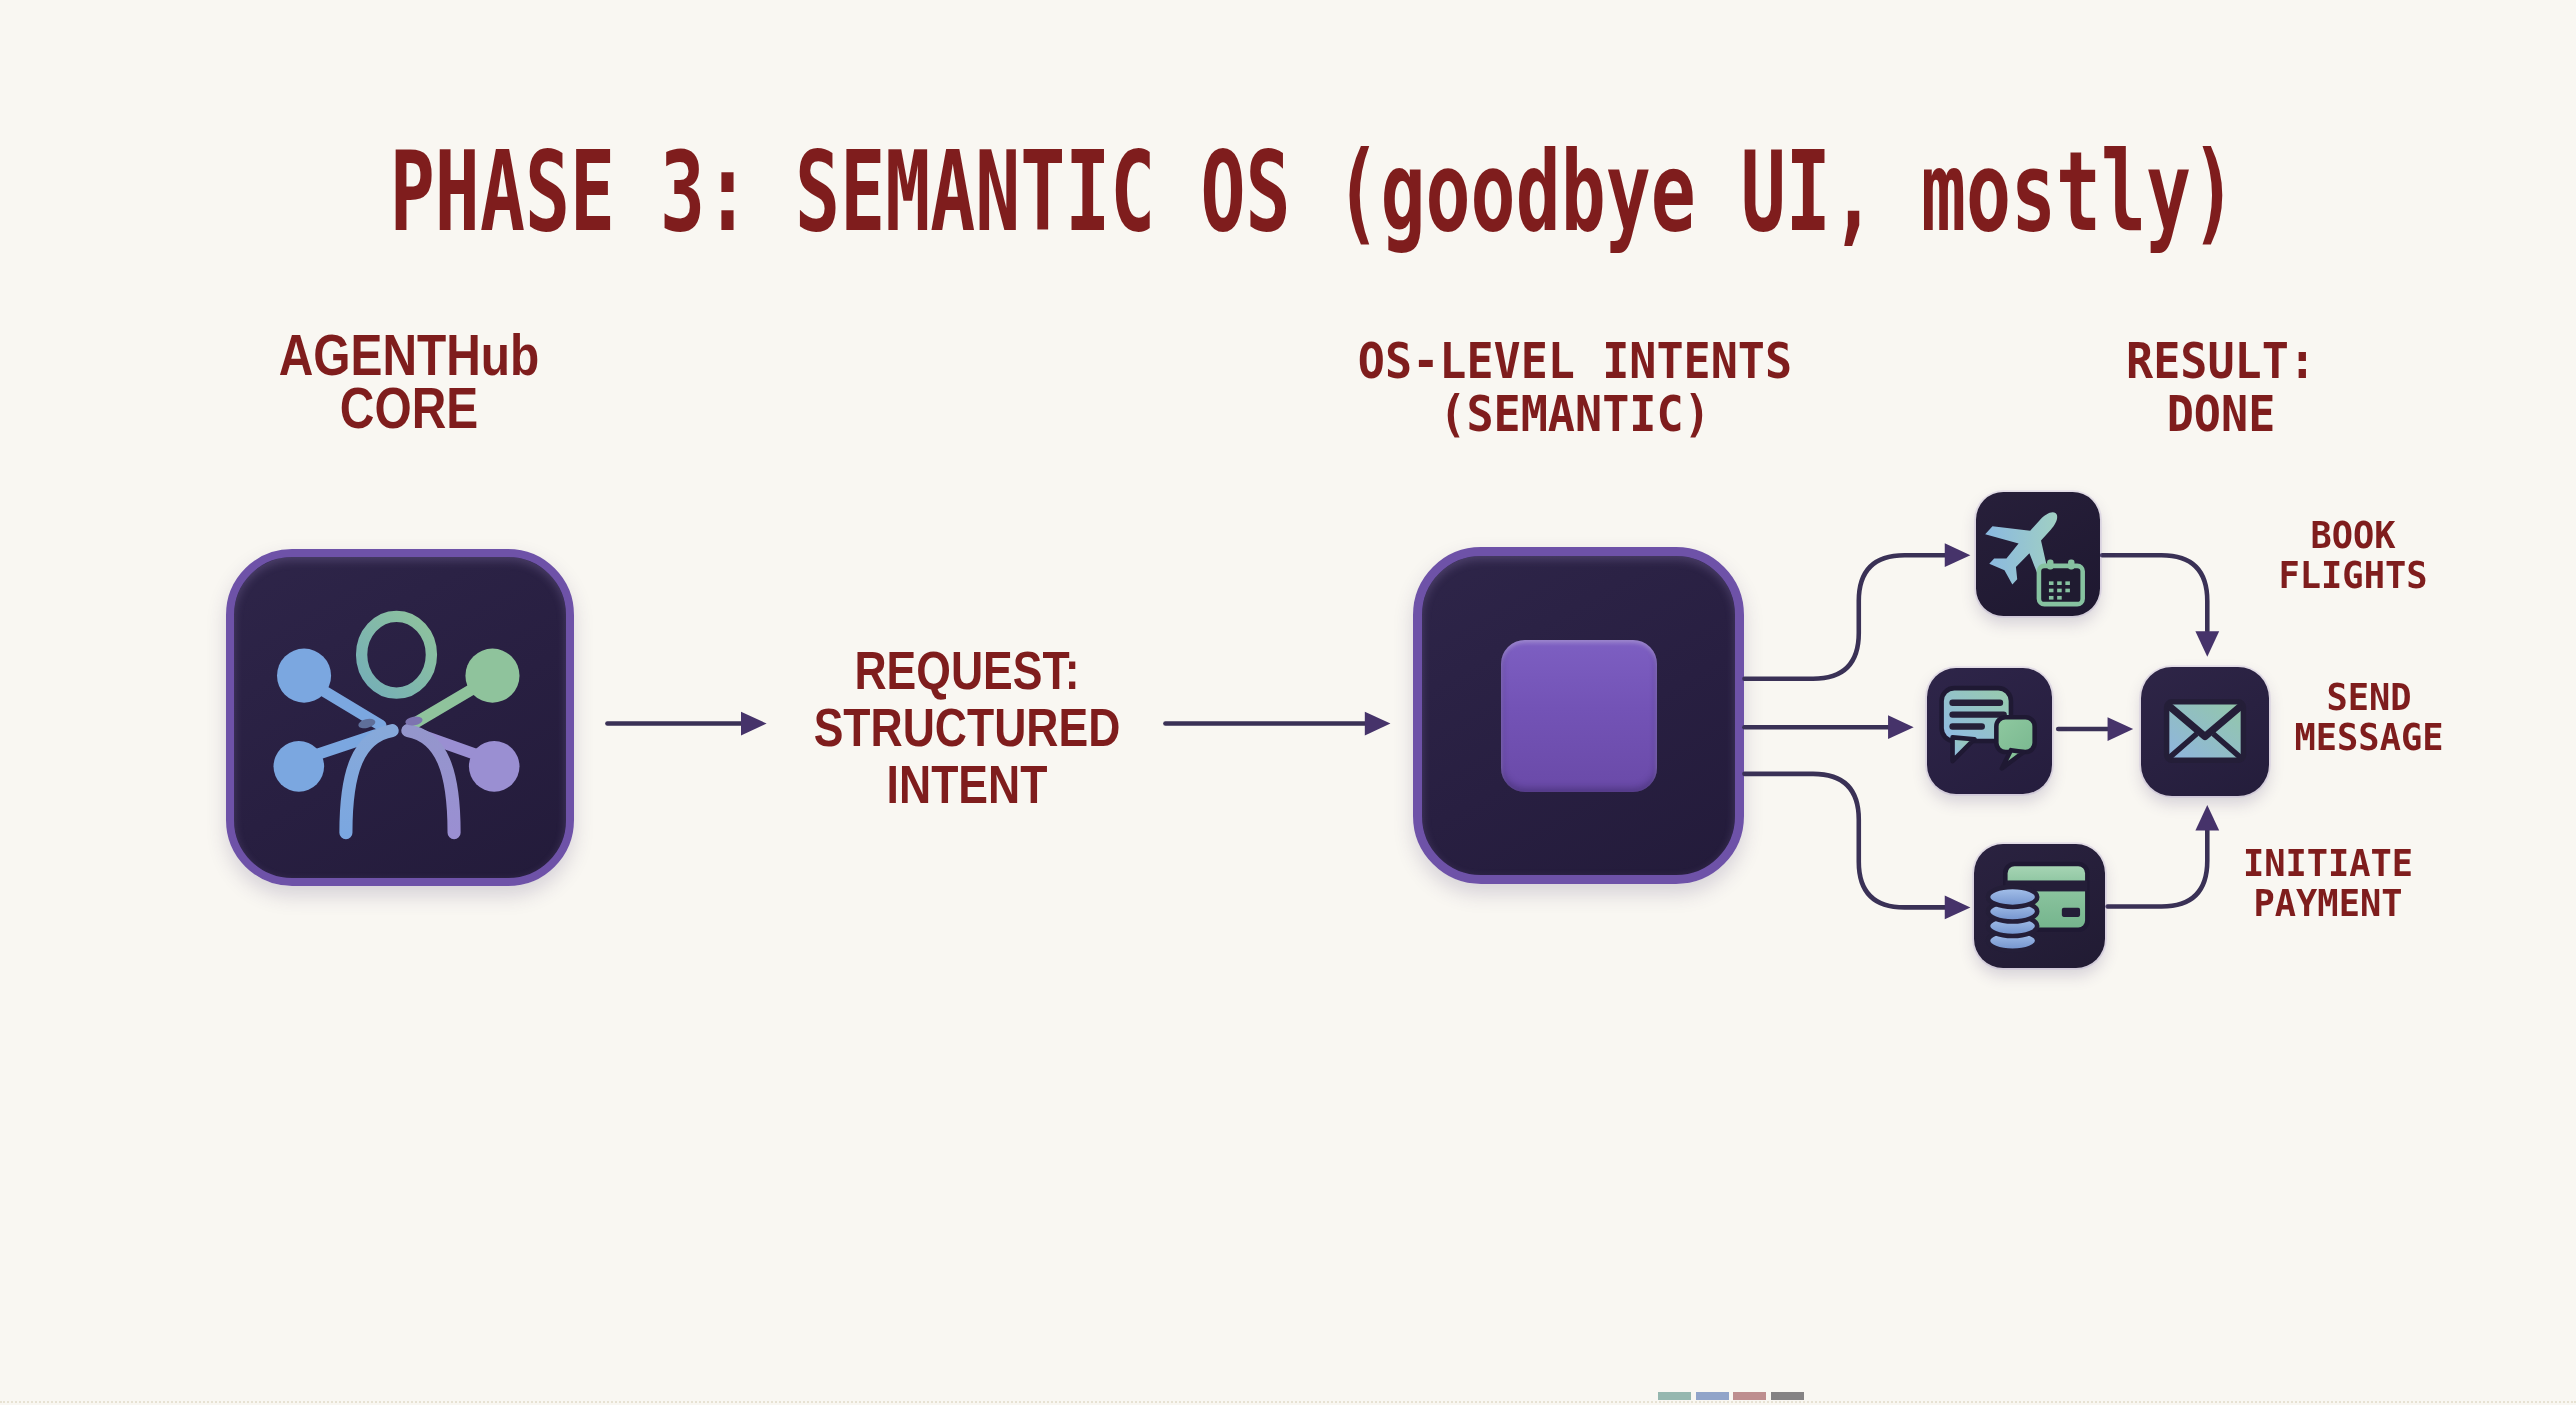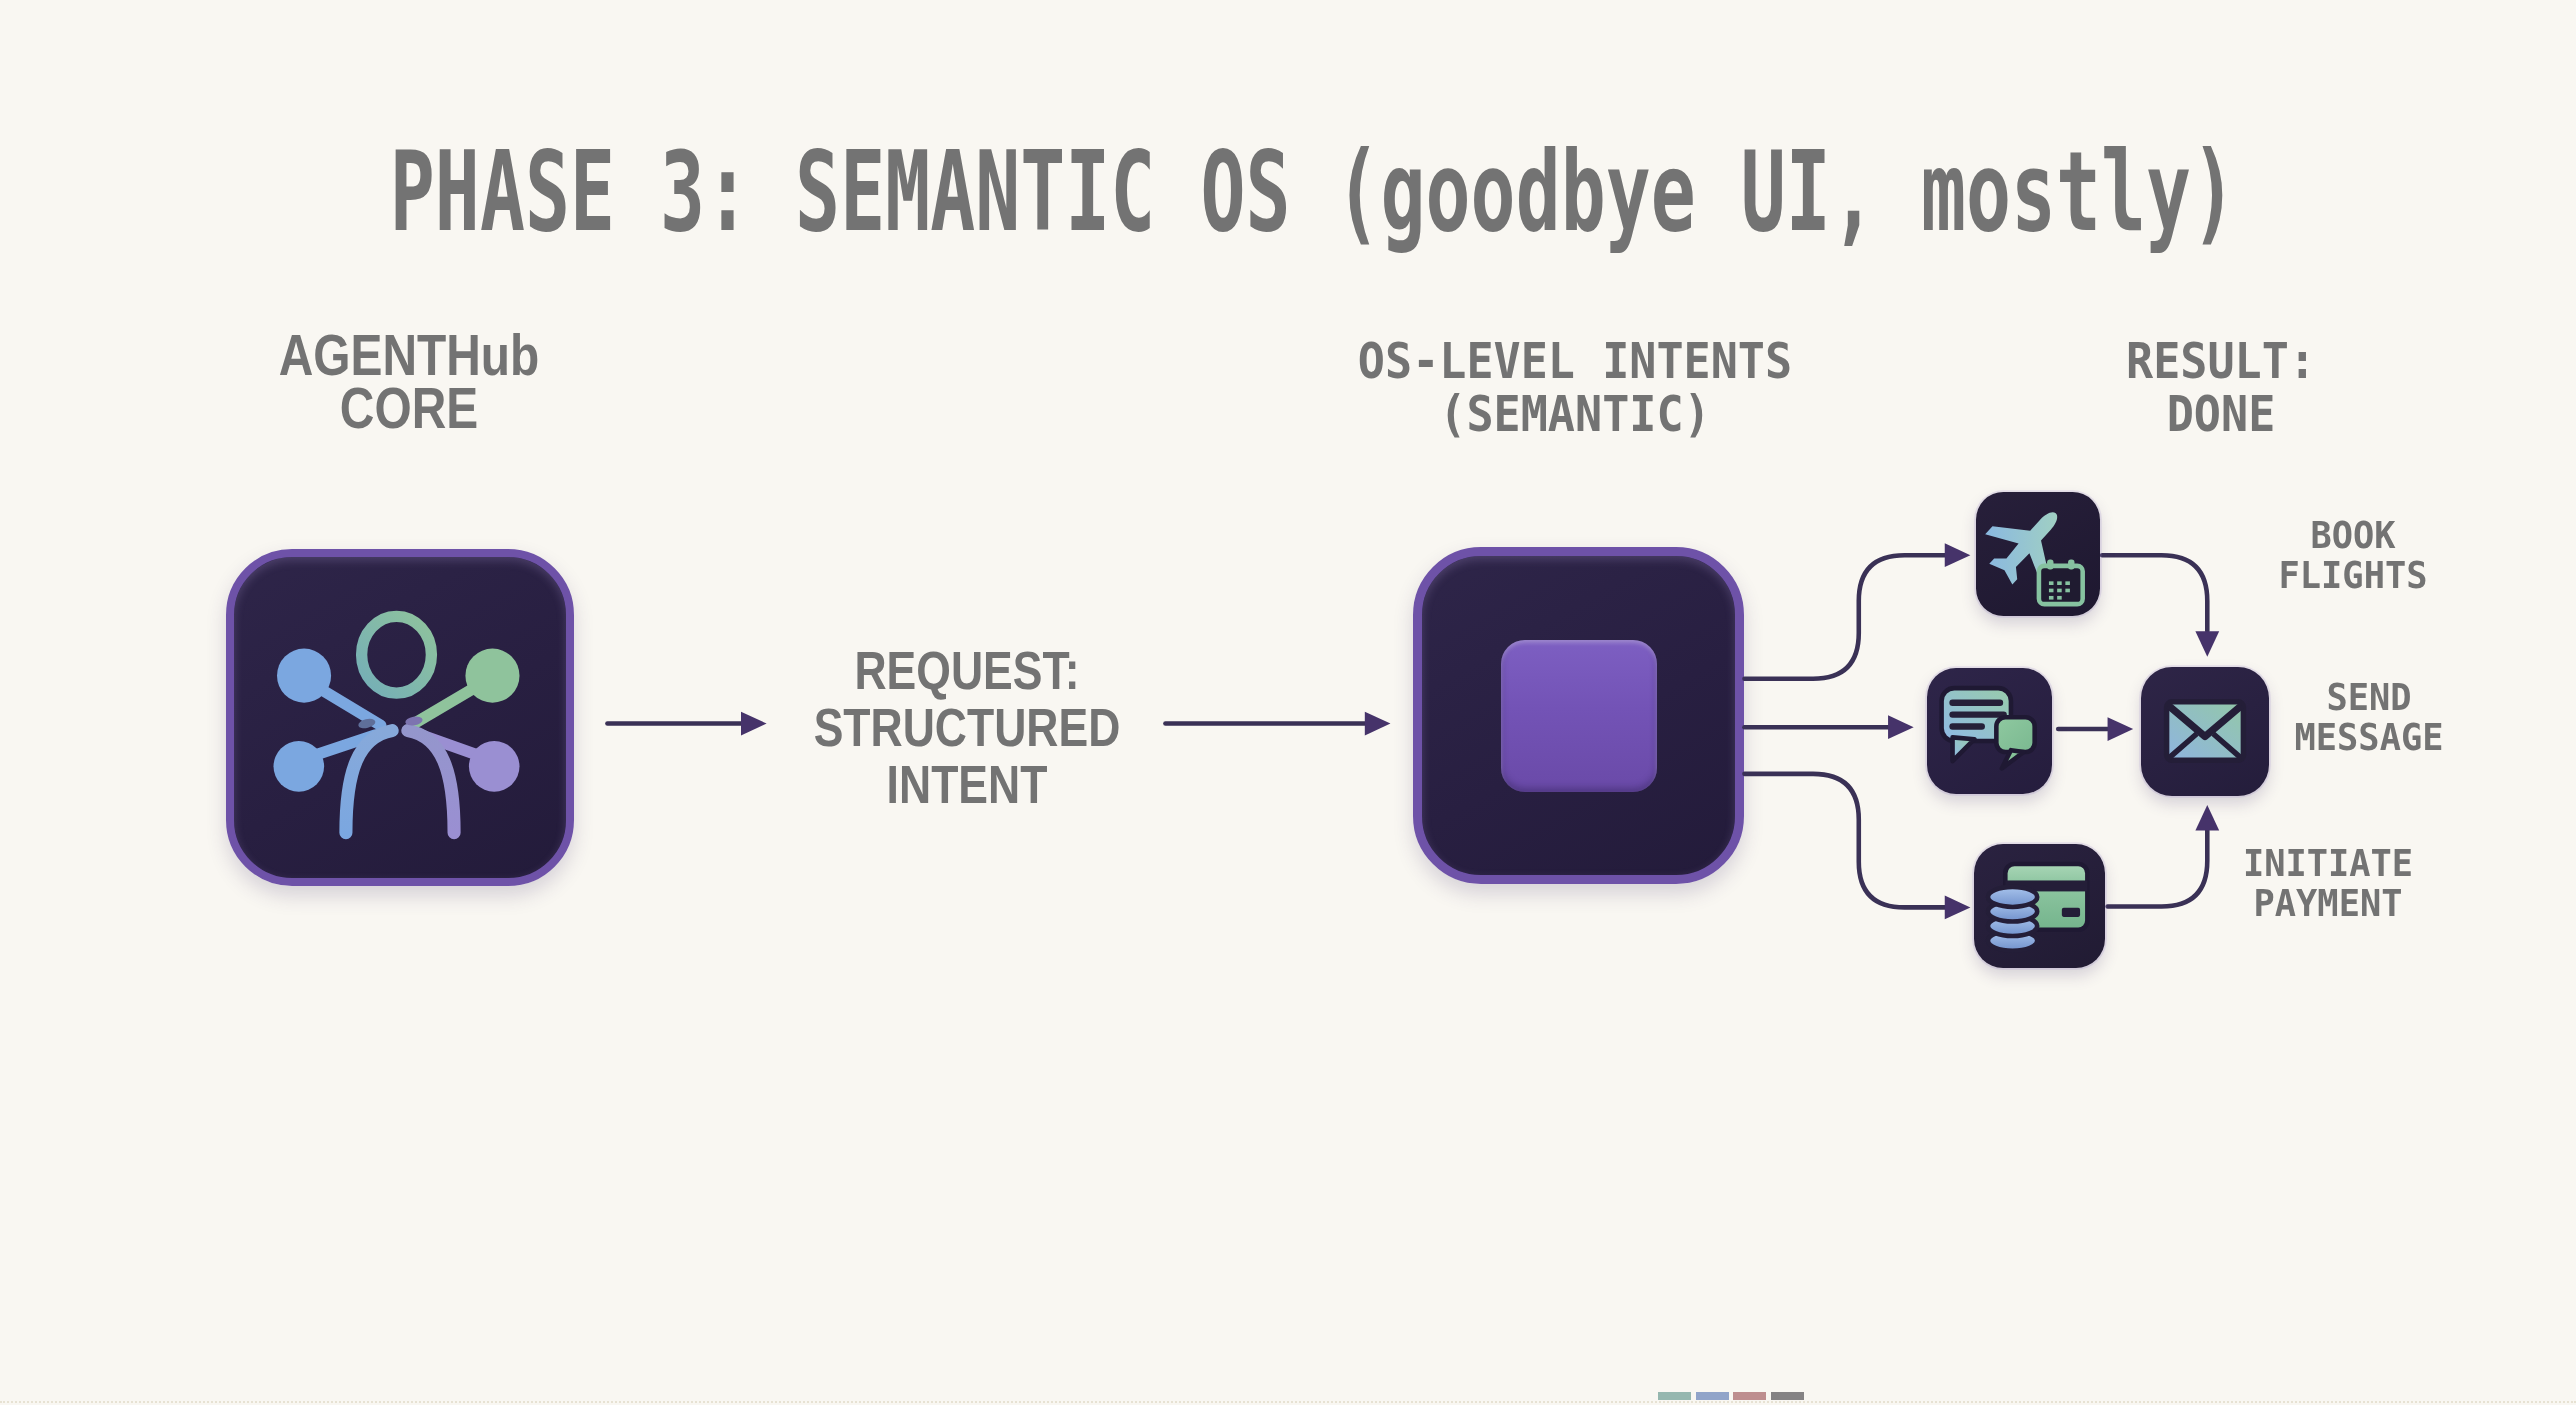--- a/index.html
+++ b/index.html
@@ -1,20 +1,20 @@
 <!DOCTYPE html>
 <html style="font-size:14.6px"><head>
 <meta charset="utf-8">
 <style>
   html,body{margin:0;padding:0;background:#f9f7f2;}
   .canvas{
     position:relative;width:2576px;height:1405px;overflow:hidden;
     background:#f9f7f2;
     font-family:"Liberation Sans",sans-serif;
-    color:#737373;
+    color:#7f1d1d;
   }
   
   .label{position:absolute;text-align:center;font-weight:bold;white-space:nowrap;}
   .label span{display:block;}
   .mono{font-family:"DejaVu Sans Mono",monospace;}
   .title{
     position:absolute;left:1313px;top:135px;
     font-family:"DejaVu Sans Mono",monospace;font-weight:bold;
     font-size:110px;line-height:1.05;white-space:nowrap;
     transform:translateX(-50%) scaleX(0.68);

